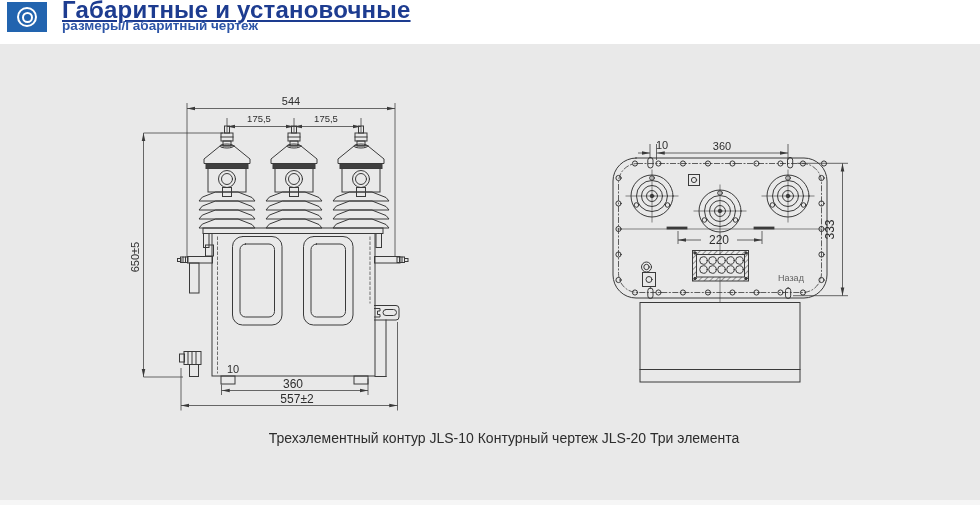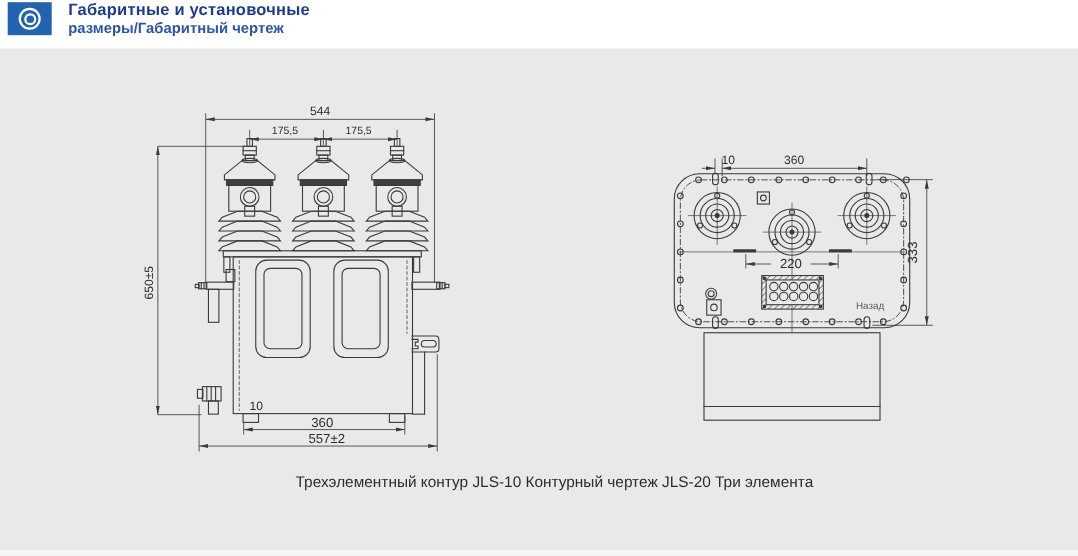--- a/index.html
+++ b/index.html
@@ -21,22 +21,23 @@
   }
   .ring-outer{
     width:16px;height:16px;border:2px solid #fff;border-radius:50%;
     display:flex;align-items:center;justify-content:center;
   }
   .ring-inner{
     width:7px;height:7px;border:2px solid #fff;border-radius:50%;
   }
   .titles{position:absolute;left:62px;top:0;}
   .title{
-    font-size:15px;font-weight:bold;color:#1d3c90;line-height:18px;margin-top:1px;
+    font-size:24px;font-weight:bold;color:#1d3c90;line-height:18px;margin-top:1px;
     letter-spacing:0.2px;
+    text-decoration:underline;
   }
   .subtitle{
     font-size:13.5px;font-weight:bold;color:#2d55a7;line-height:14px;margin-top:0px;
   }
   svg.drawing{position:absolute;left:0;top:0;}
   .obj{stroke:#3a3a3a;stroke-width:1;fill:none;stroke-linecap:square;}
   .thin{stroke:#3a3a3a;stroke-width:0.6;fill:none;}
   .dim{stroke:#3a3a3a;stroke-width:0.75;fill:none;}
   .dash{stroke:#3a3a3a;stroke-width:0.7;fill:none;stroke-dasharray:2.5 2.5;}
   .dashdot{stroke:#3a3a3a;stroke-width:0.8;fill:none;stroke-dasharray:5 2.5 1 2.5;}

